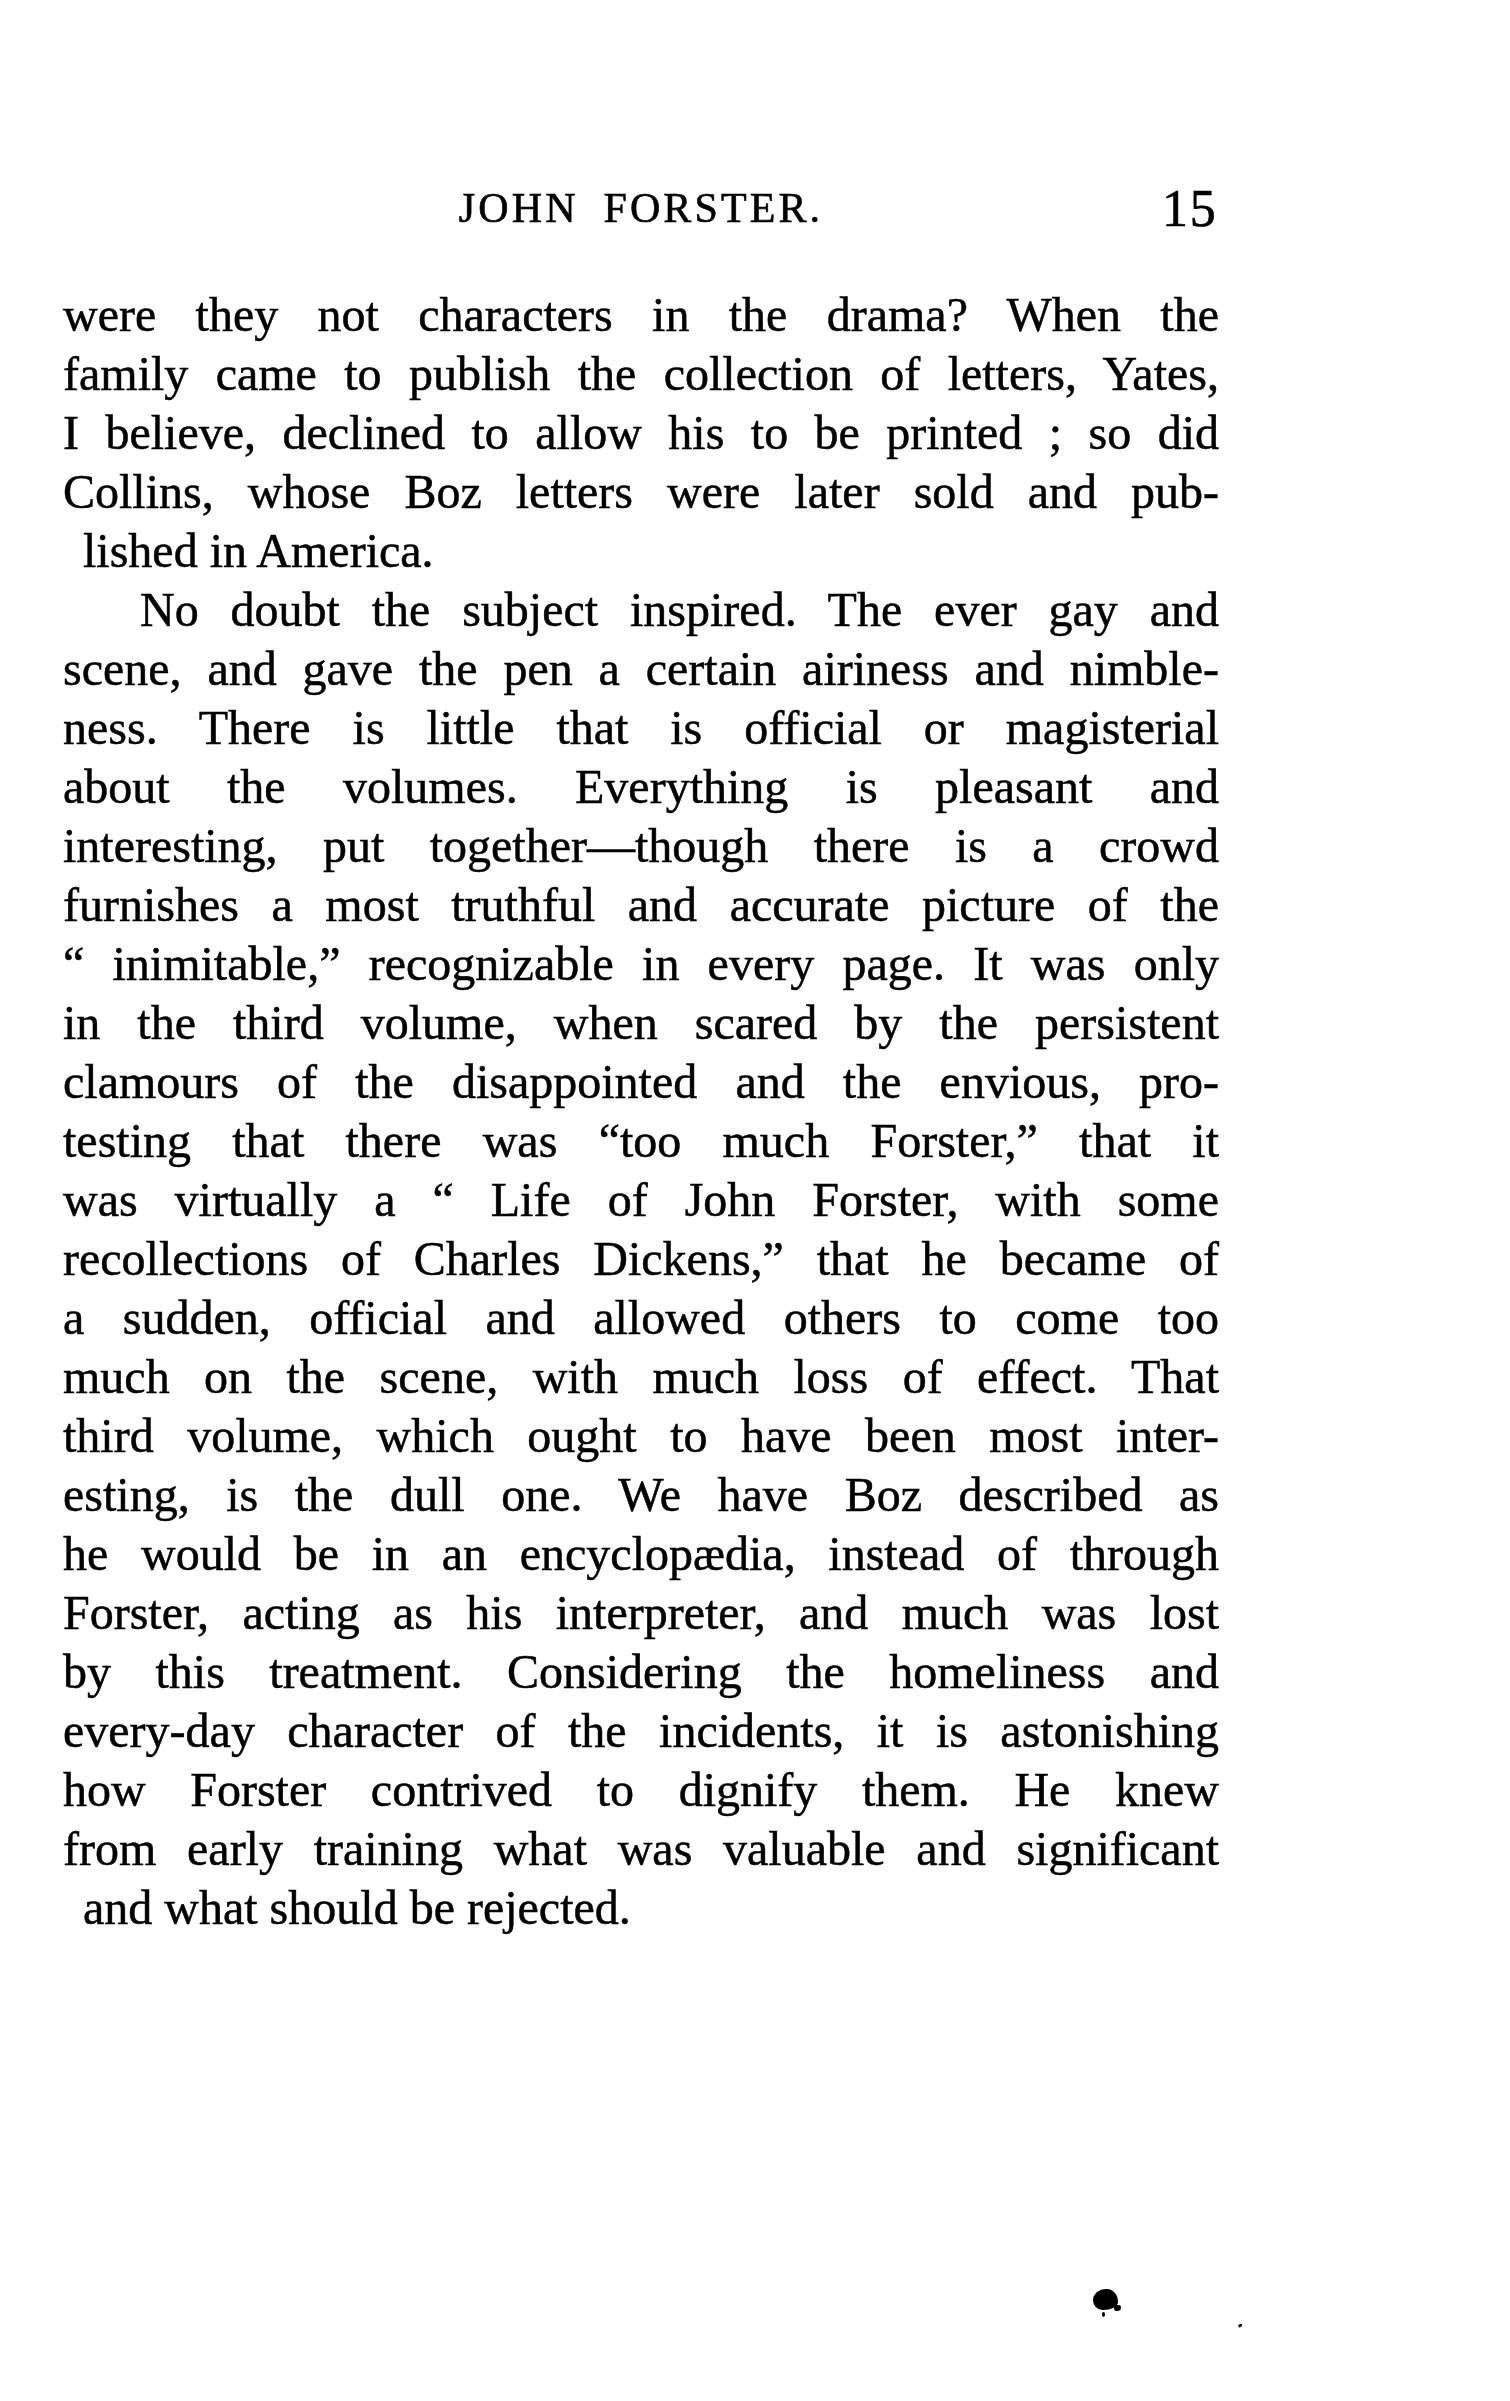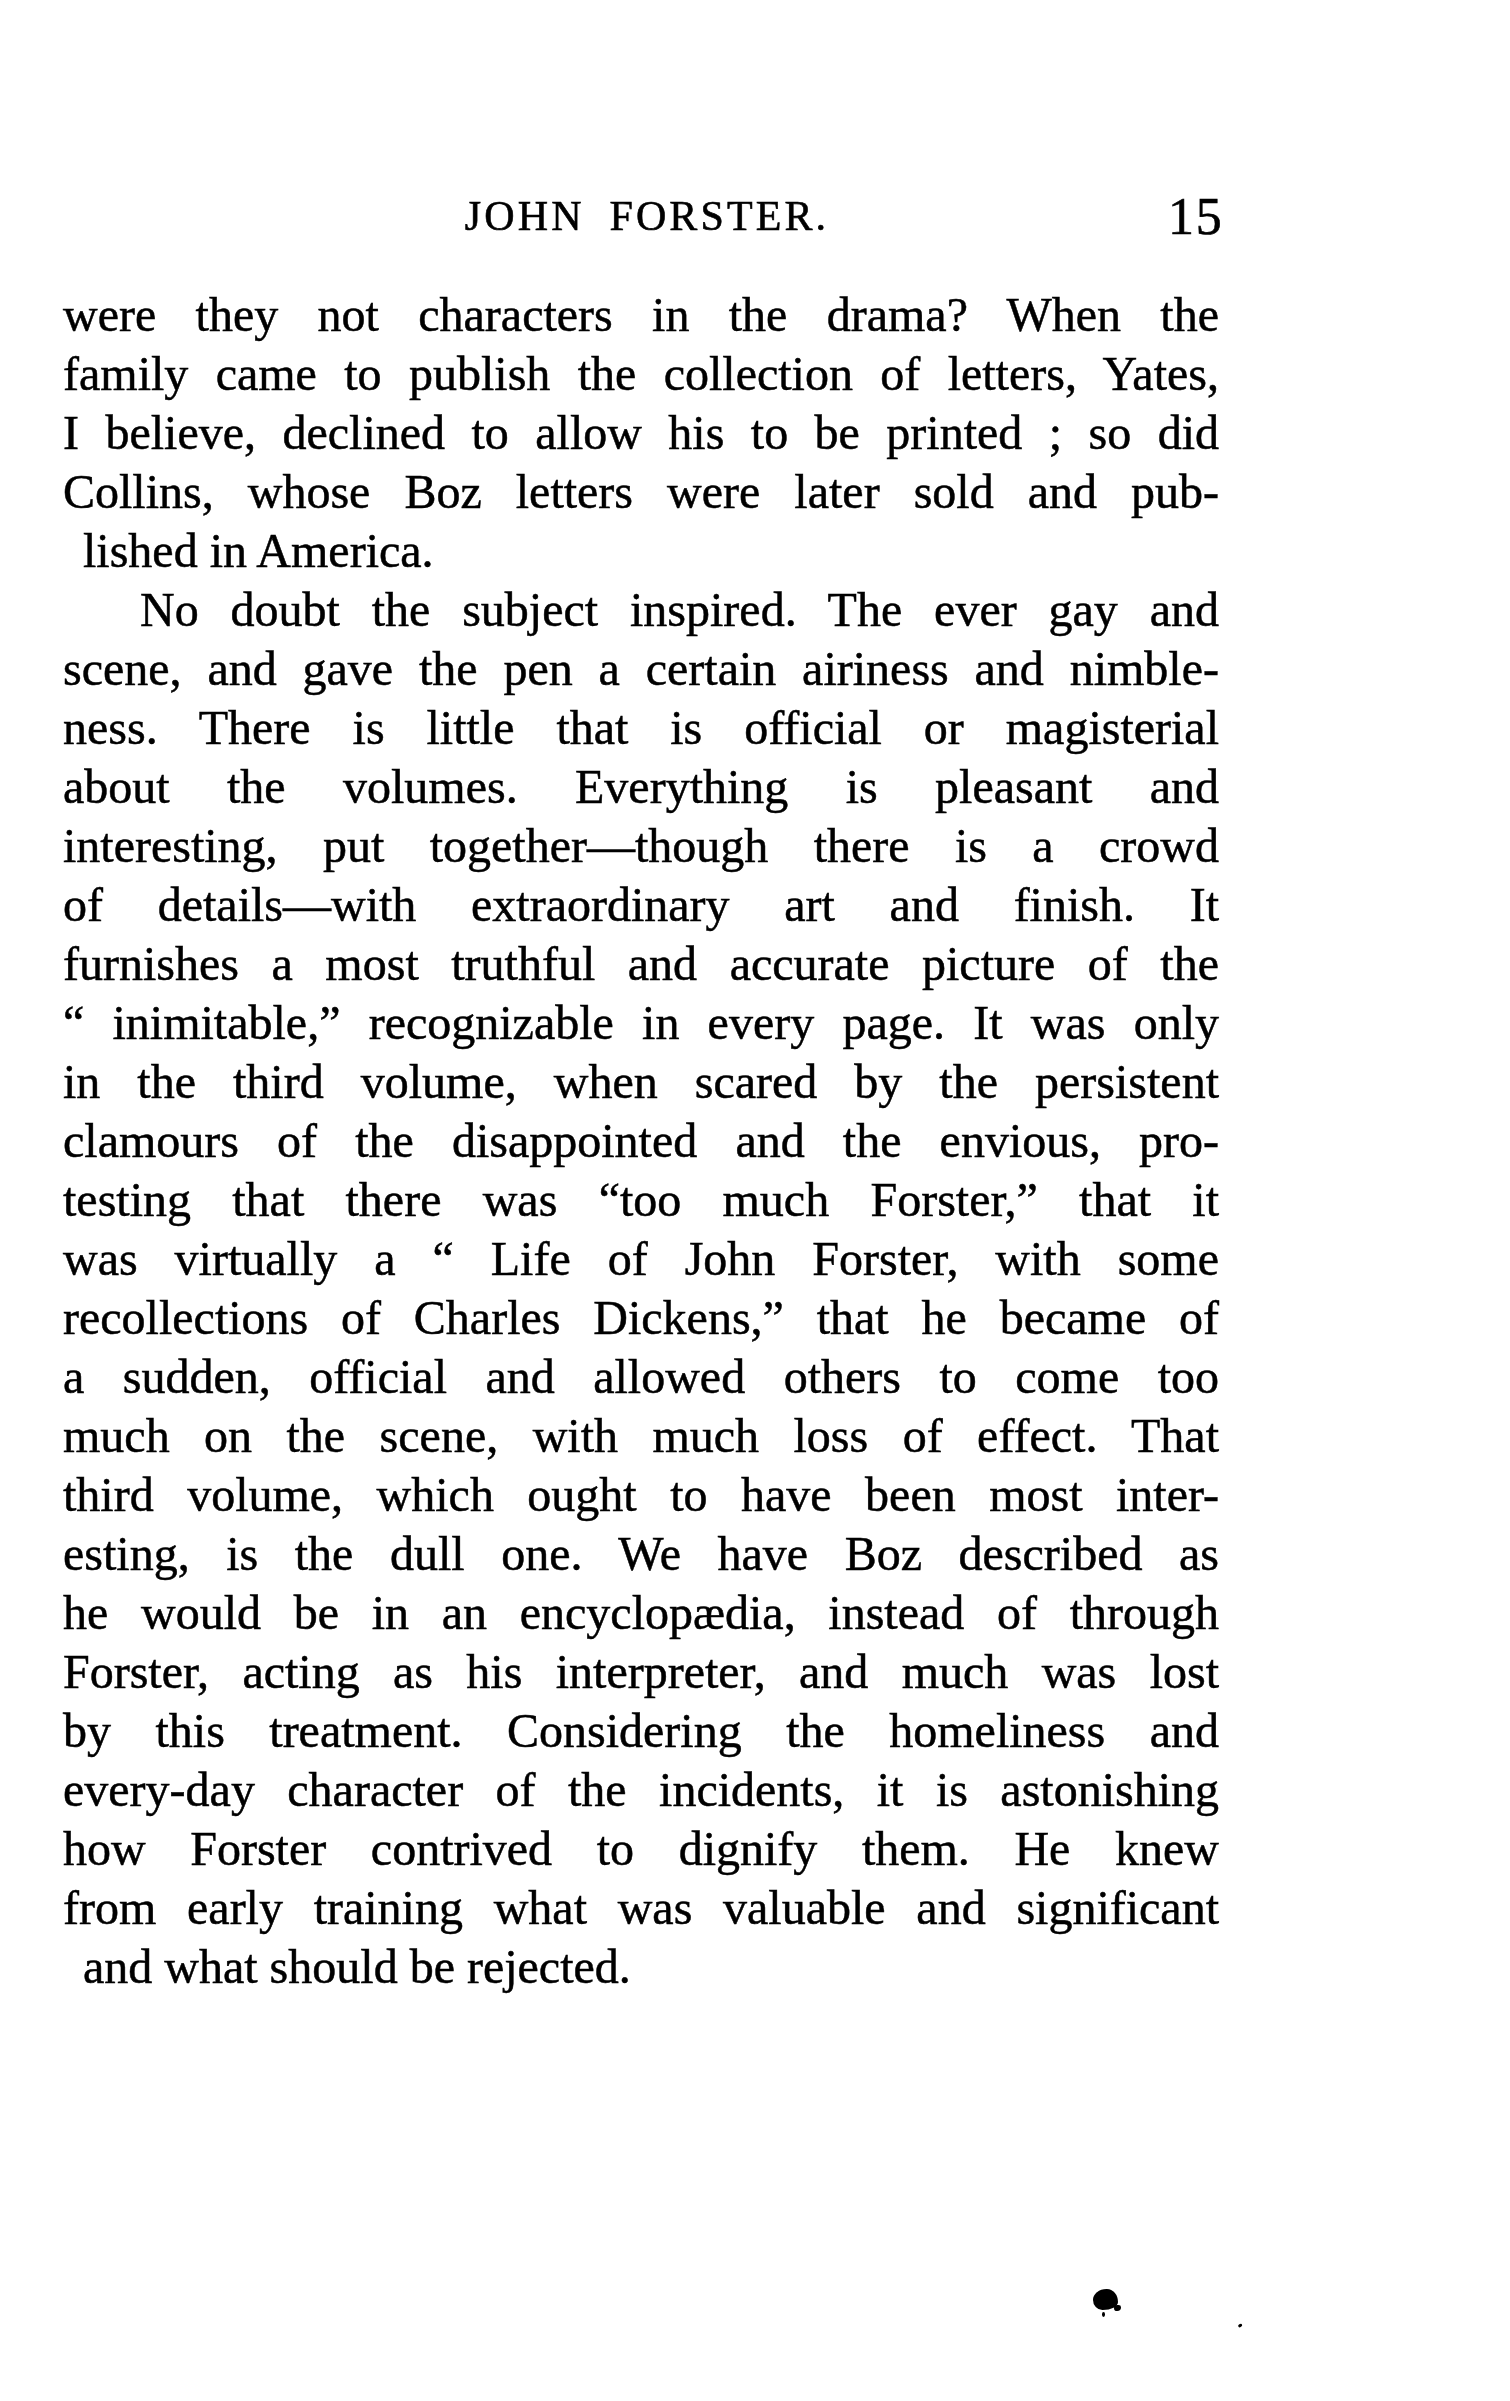--- a/index.html
+++ b/index.html
@@ -11,22 +11,22 @@
     position: relative;
     width: 1510px; height: 2401px;
     background: #ffffff;
     color: #000000;
     font-family: "Liberation Serif", "DejaVu Serif", serif;
     overflow: hidden;
   }
   
   .running-header {
     position: absolute;
-    left: 69px; top: 186px;
-    width: 1156px; height: 45px; margin-top: 8px;
+    left: 63px; top: 186px;
+    width: 1156px; height: 45px;
   }
   .header-title {
     position: absolute;
     left: 0; right: 0; top: 0;
     text-align: center;
     font-size: 42px;
     line-height: 45px;
     letter-spacing: 3.1px;
     word-spacing: 11.3px;
     -webkit-text-stroke: 0.6px currentColor;
@@ -107,21 +107,20 @@
       <div class="line">were they not characters in the drama? When the</div>
       <div class="line">family came to publish the collection of letters, Yates,</div>
       <div class="line">I believe, declined to allow his to be printed ; so did</div>
       <div class="line">Collins, whose Boz letters were later sold and pub-</div>
       <div class="line last">lished in America.</div>
       <div class="line indent">No doubt the subject inspired. The ever gay and</div>
       <div class="line">scene, and gave the pen a certain airiness and nimble-</div>
       <div class="line">ness. There is little that is official or magisterial</div>
       <div class="line">about the volumes. Everything is pleasant and</div>
       <div class="line">interesting, put together—though there is a crowd</div>
-      <div class="line">of details—with extraordinary art and finish. It</div>
       <div class="line">furnishes a most truthful and accurate picture of the</div>
       <div class="line">“ inimitable,” recognizable in every page. It was only</div>
       <div class="line">in the third volume, when scared by the persistent</div>
       <div class="line">clamours of the disappointed and the envious, pro-</div>
       <div class="line">testing that there was “too much Forster,” that it</div>
       <div class="line">was virtually a “ Life of John Forster, with some</div>
       <div class="line">recollections of Charles Dickens,” that he became of</div>
       <div class="line">a sudden, official and allowed others to come too</div>
       <div class="line">much on the scene, with much loss of effect. That</div>
       <div class="line">third volume, which ought to have been most inter-</div>

